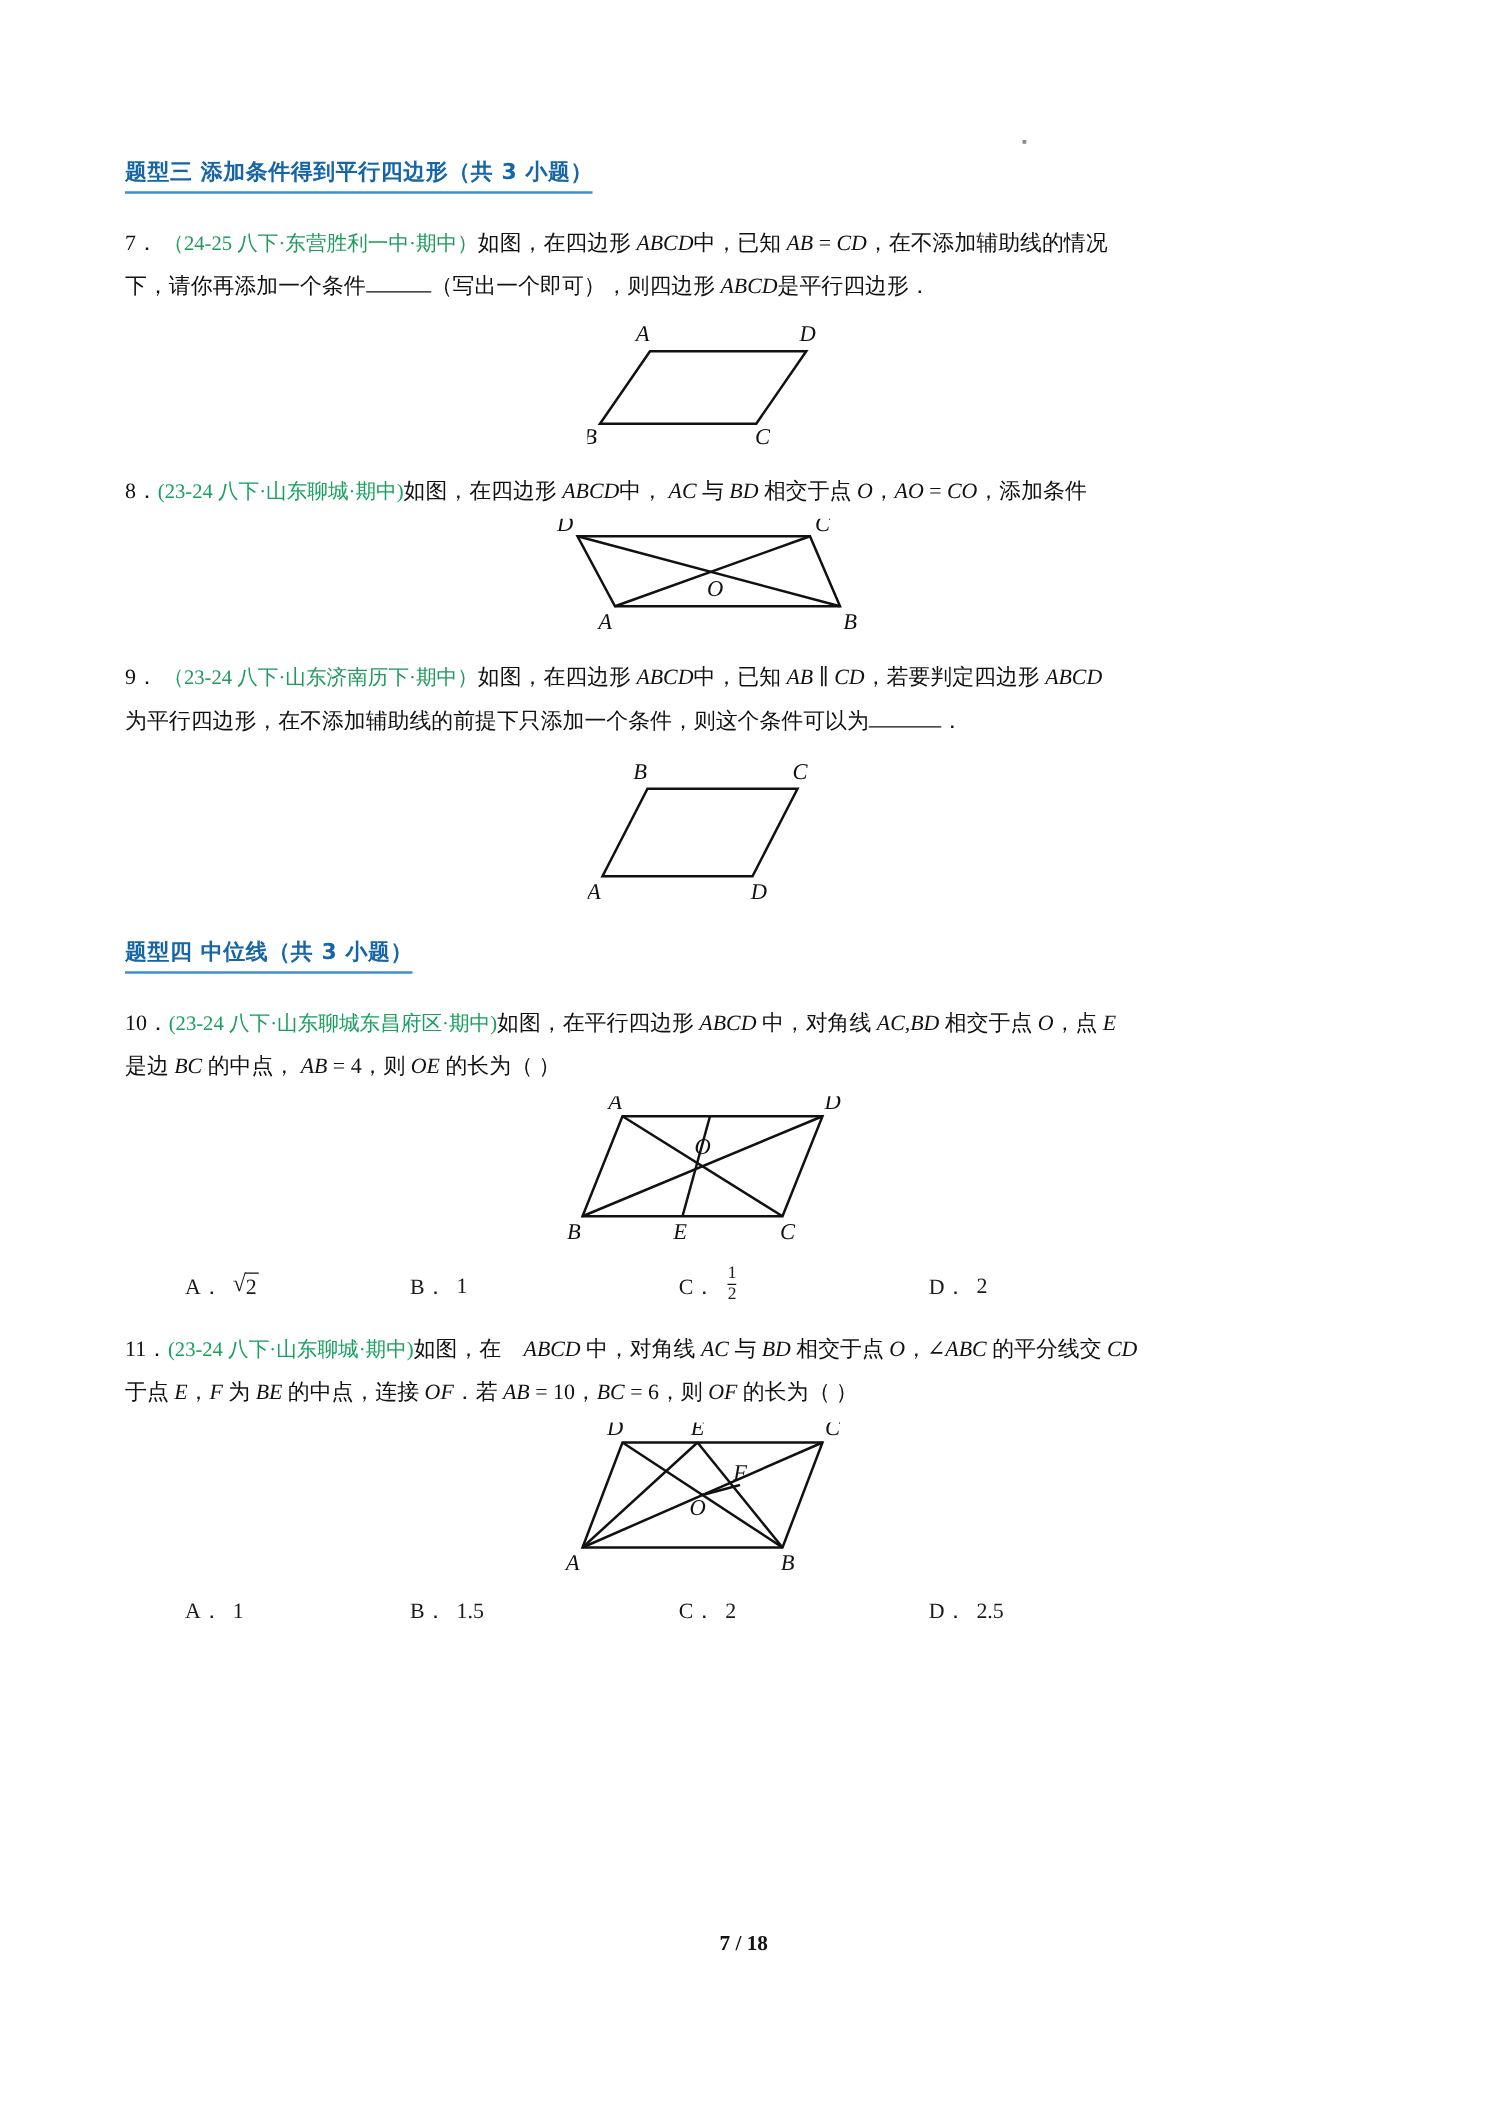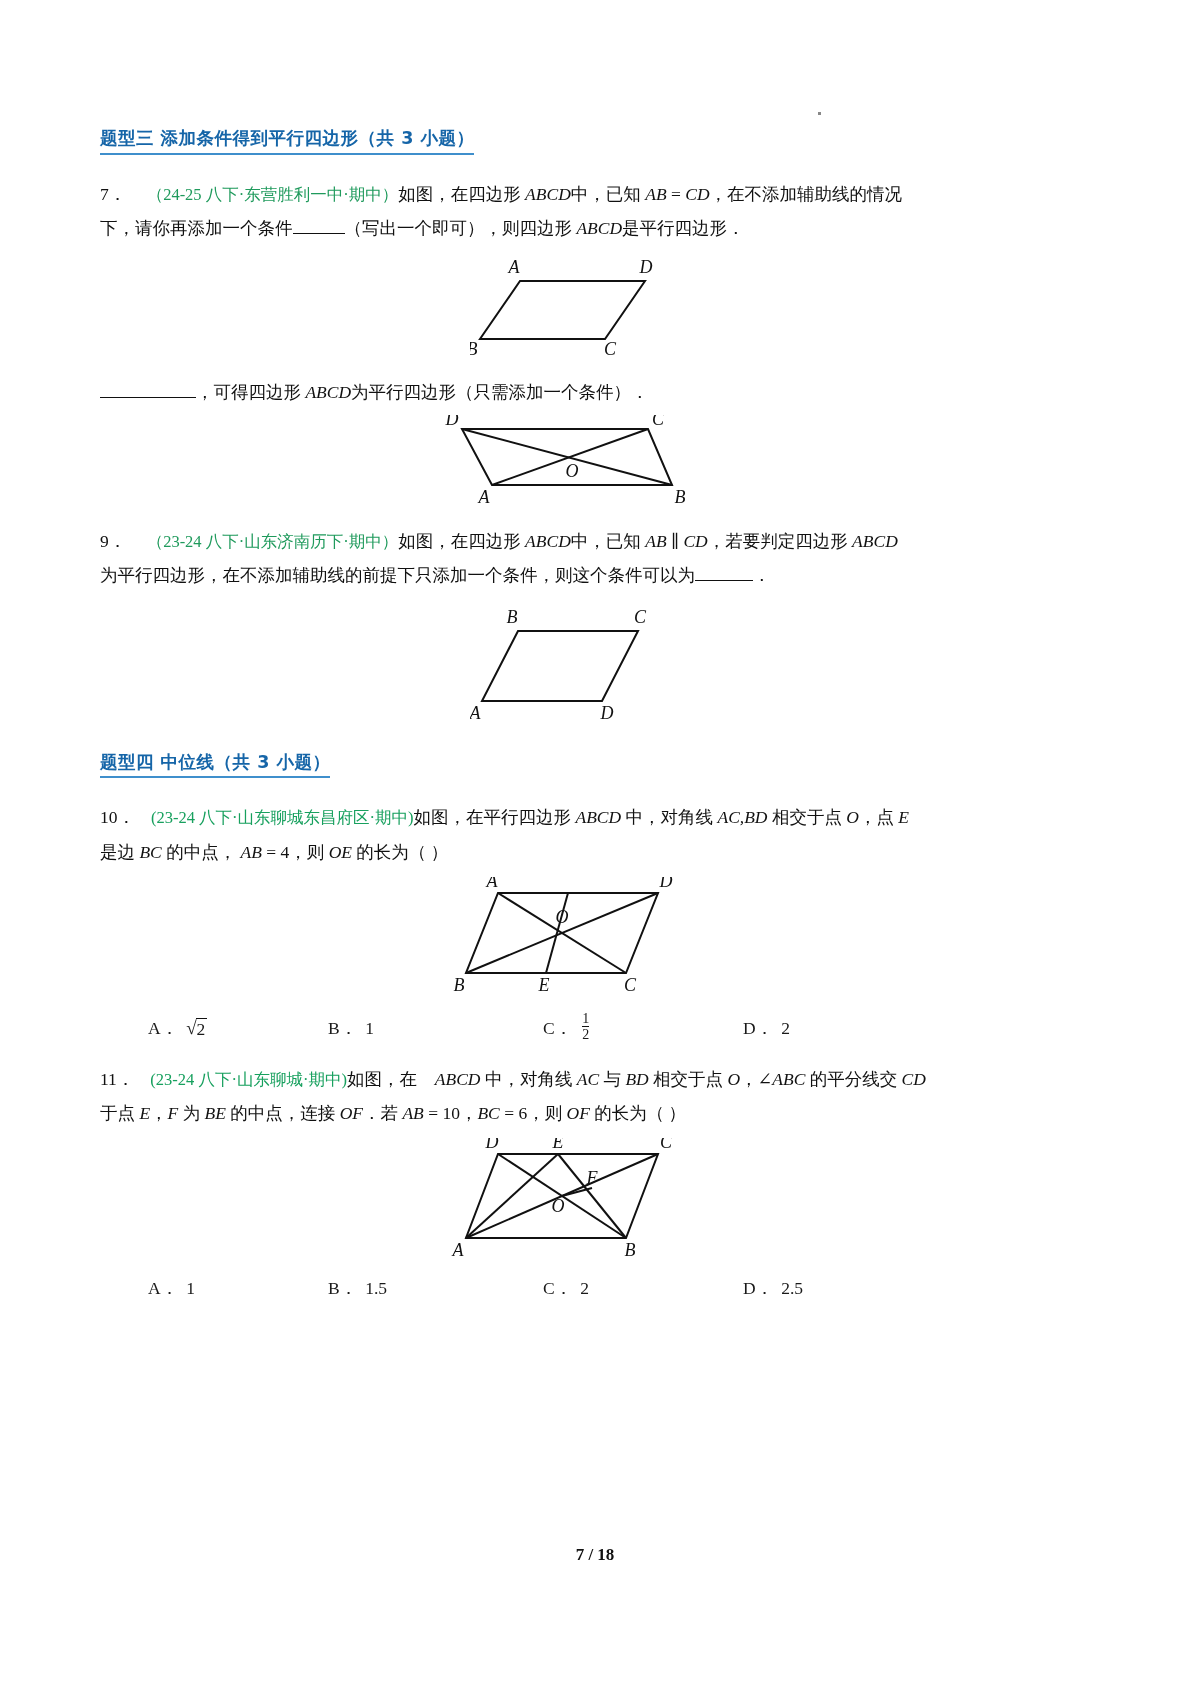--- a/index.html
+++ b/index.html
@@ -47,21 +47,20 @@
     font-size: 17.5px;
     line-height: 1.95;
     color: #111;
   }
   .q .num {
     font-family: "Liberation Serif", serif;
   }
   .src {
     color: #1f9a5c;
     font-size: 16.5px;
-    margin-left: 16px;
   }
   .src.green2 { color: #17a05e; }
   i, .it {
     font-family: "Liberation Serif", "DejaVu Serif", serif;
   }
   .blank {
     display: inline-block;
     border-bottom: 1.4px solid #111;
     vertical-align: baseline;
   }
@@ -194,21 +193,21 @@
         <text class="lbl" x="44" y="22" text-anchor="middle">A</text>
         <text class="lbl" x="176" y="22" text-anchor="middle">D</text>
         <text class="lbl" x="2" y="104" text-anchor="middle">B</text>
         <text class="lbl" x="140" y="104" text-anchor="middle">C</text>
       </svg>
     </div>
 
     
     <div class="q" style="margin-top:14px;">
       <div>
-        <span class="blank w2"></span><span>，可得四边形 </span><i>ABCD</i><span>为平行四边形（只需添加一个条件）．</span>
+        <span class="num">8．</span><span class="src green2">(23-24 八下·山东聊城·期中)</span><span>如图，在四边形 </span><i>ABCD</i><span>中， </span><i>AC</i><span> 与 </span><i>BD</i><span> 相交于点 </span><i>O</i><span>，</span><i>AO</i><span> = </span><i>CO</i><span>，添加条件</span>
       </div>
     </div>
 
     
     <div class="fig" style="margin-top:6px;margin-left:330px;">
       <svg width="260" height="95" viewBox="0 0 260 95">
 
         <polygon points="32,14 218,14 242,70 62,70" fill="none" stroke="#111" stroke-width="2"></polygon>
 
         <line x1="32" y1="14" x2="242" y2="70" stroke="#111" stroke-width="2"></line>

